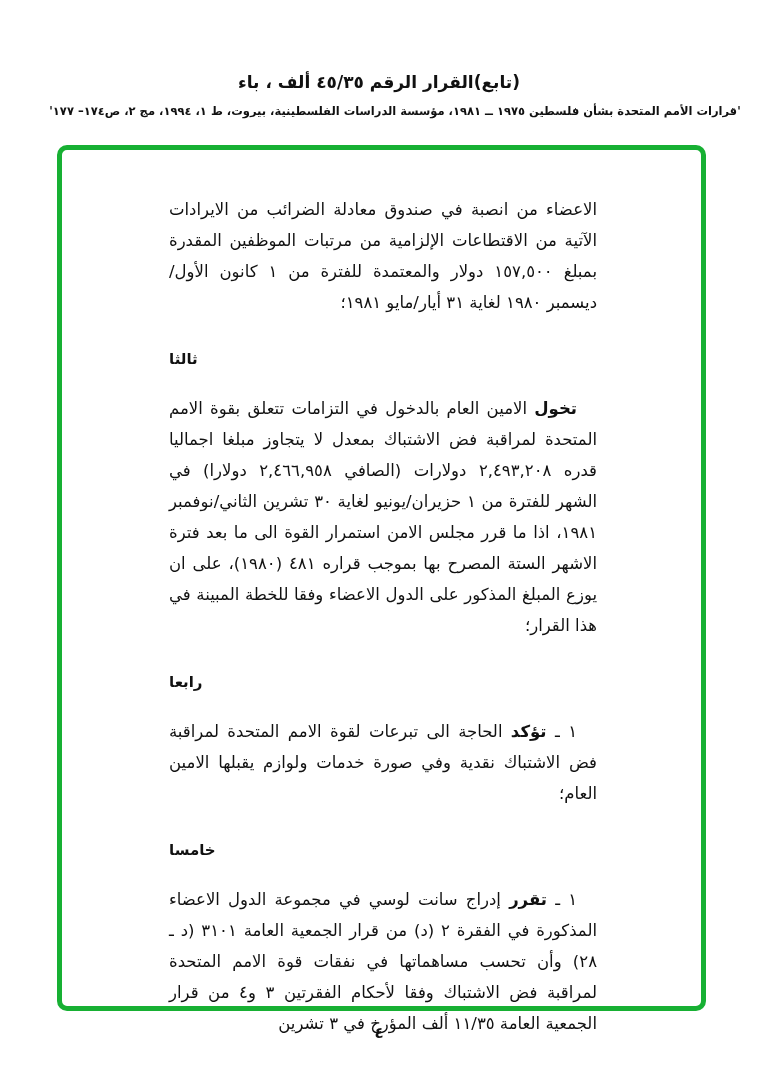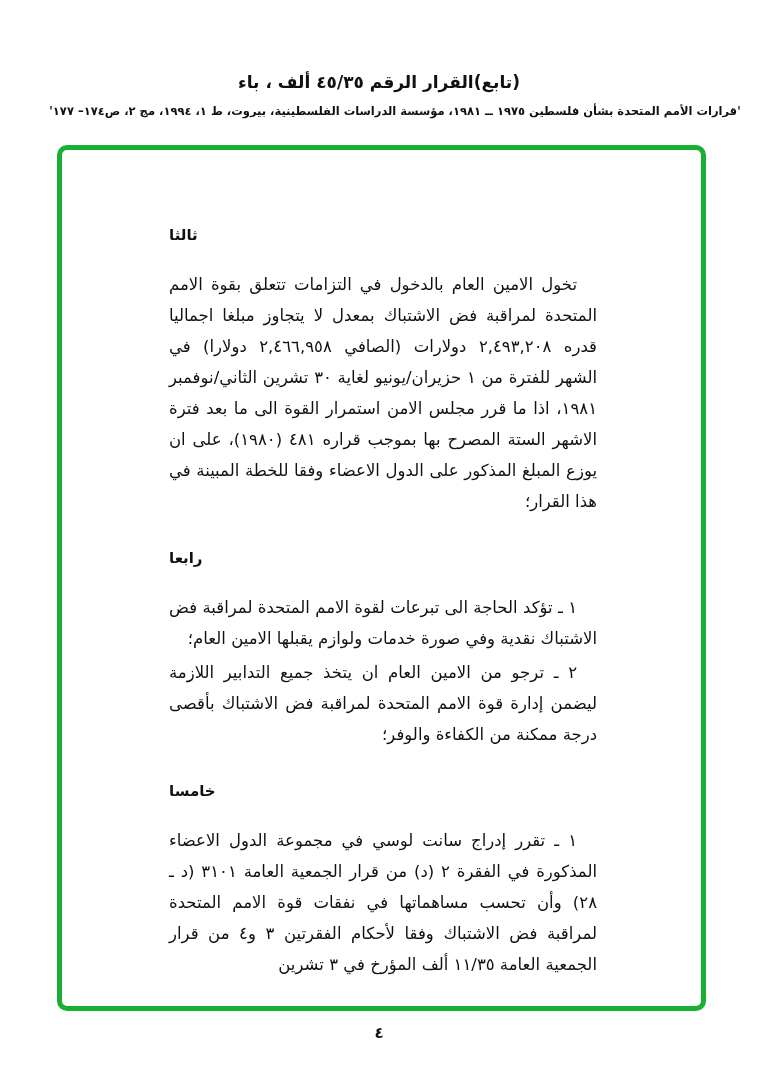--- a/index.html
+++ b/index.html
@@ -55,50 +55,50 @@
   }
   .content p + p{
     margin-top:3px;
   }
   .sec-heading{
     font-weight:bold;
     text-align:left;
     font-size:15px;
     margin:26px 0 18px;
   }
-  .lead-bold{font-weight:normal;}
+  .lead-bold{font-weight:bold;}
   .page-num{
     position:absolute;
     top:1024px;left:0;width:758px;
     text-align:center;
     font-size:15px;
     font-weight:bold;
   }
 </style>
 </head>
 <body>
 
 <div class="header">
   <div class="doc-title">(تابع)القرار الرقم  ٤٥/٣٥ ألف ، باء</div>
   <div class="doc-citation">'قرارات الأمم المتحدة بشأن فلسطين ١٩٧٥ ــ ١٩٨١، مؤسسة الدراسات الفلسطينية، بيروت، ط ١، ١٩٩٤، مج ٢، ص١٧٤– ١٧٧'</div>
 </div>
 
 <div class="green-box" style="border-color: rgb(23, 176, 51);">
   <div class="content">
 
+    <p class="continuation"><span></span><span class="lead-bold"></span><span>الاعضاء من انصبة في صندوق معادلة الضرائب من الايرادات الآتية من الاقتطاعات الإلزامية من مرتبات الموظفين المقدرة بمبلغ ١٥٧,٥٠٠ دولار والمعتمدة للفترة من ١ كانون الأول/ديسمبر ١٩٨٠ لغاية ٣١ أيار/مايو ١٩٨١؛</span></p>
 
     <div class="sec-heading">ثالثا</div>
 
     <p><span></span><span class="lead-bold">تخول</span><span> الامين العام بالدخول في التزامات تتعلق بقوة الامم المتحدة لمراقبة فض الاشتباك بمعدل لا يتجاوز مبلغا اجماليا قدره ٢,٤٩٣,٢٠٨ دولارات (الصافي ٢,٤٦٦,٩٥٨ دولارا) في الشهر للفترة من ١ حزيران/يونيو لغاية ٣٠ تشرين الثاني/نوفمبر ١٩٨١، اذا ما قرر مجلس الامن استمرار القوة الى ما بعد فترة الاشهر الستة المصرح بها بموجب قراره ٤٨١ (١٩٨٠)، على ان يوزع المبلغ المذكور على الدول الاعضاء وفقا للخطة المبينة في هذا القرار؛</span></p>
 
     <div class="sec-heading">رابعا</div>
 
     <p><span>١ ـ </span><span class="lead-bold">تؤكد</span><span> الحاجة الى تبرعات لقوة الامم المتحدة لمراقبة فض الاشتباك نقدية وفي صورة خدمات ولوازم يقبلها الامين العام؛</span></p>
 
-    <p><span>٢ ـ </span><span class="lead-bold">ترجو</span><span> من الامين العام ان يتخذ جميع التدابير اللازمة ليضمن إدارة قوة الامم المتحدة لمراقبة فض الاشتباك بأقصى درجة ممكنة من الكفاءة والوفر؛</span></p>
 
     <div class="sec-heading">خامسا</div>
 
     <p><span>١ ـ </span><span class="lead-bold">تقرر</span><span> إدراج سانت لوسي في مجموعة الدول الاعضاء المذكورة في الفقرة ٢ (د) من قرار الجمعية العامة ٣١٠١ (د ـ ٢٨) وأن تحسب مساهماتها في نفقات قوة الامم المتحدة لمراقبة فض الاشتباك وفقا لأحكام الفقرتين ٣ و٤ من قرار الجمعية العامة ١١/٣٥ ألف المؤرخ في ٣ تشرين</span></p>
 
   </div>
 </div>
 
 <div class="page-num">٤</div>
 

